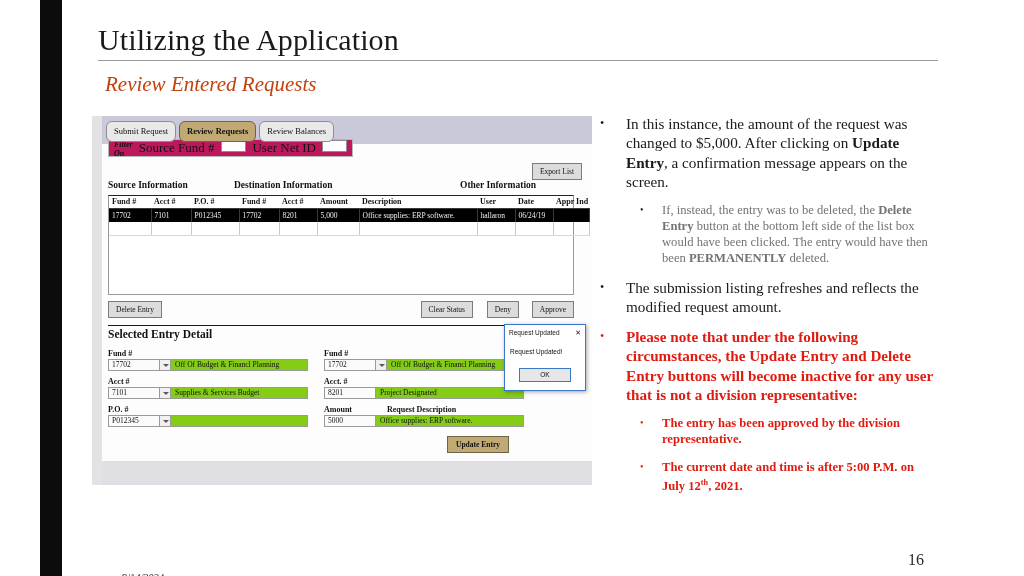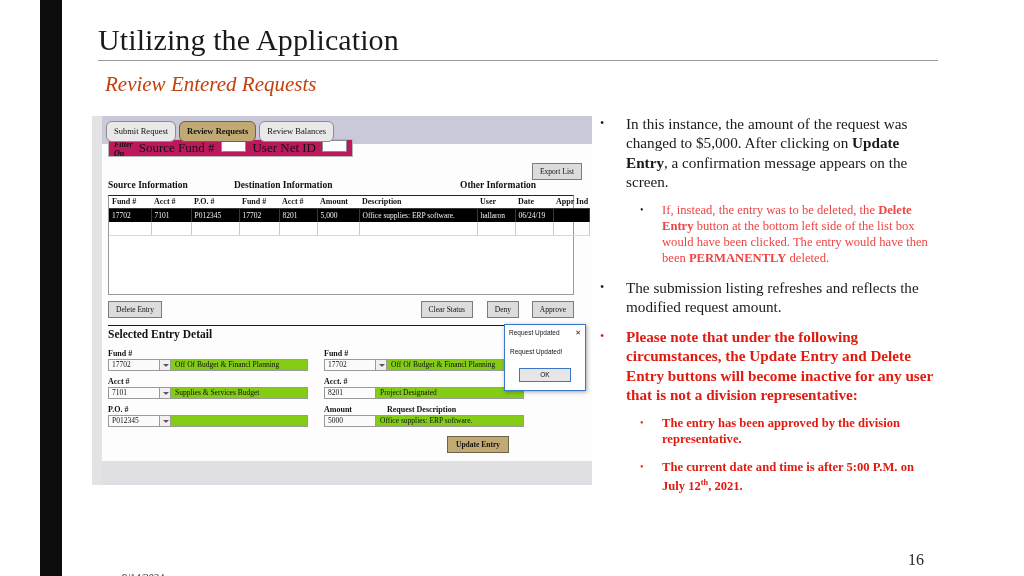--- a/index.html
+++ b/index.html
@@ -428,21 +428,21 @@
     width: 22px;
     flex: none;
     font-size: 10px;
     line-height: 16px;
     color: #1a1a1a;
   }
   .b2 .txt {
     flex: 1;
     font-size: 12.6px;
     line-height: 16.1px;
-    color: #ef4444;
+    color: #737373;
   }
   .red .txt, .red .dot { color: #e01b10; }
   .red .txt { font-weight: bold; }
   sup { font-size: 0.65em; vertical-align: super; }
 
   
   .foot-date {
     position: absolute;
     left: 122px; top: 572px;
     font-size: 10.5px;

